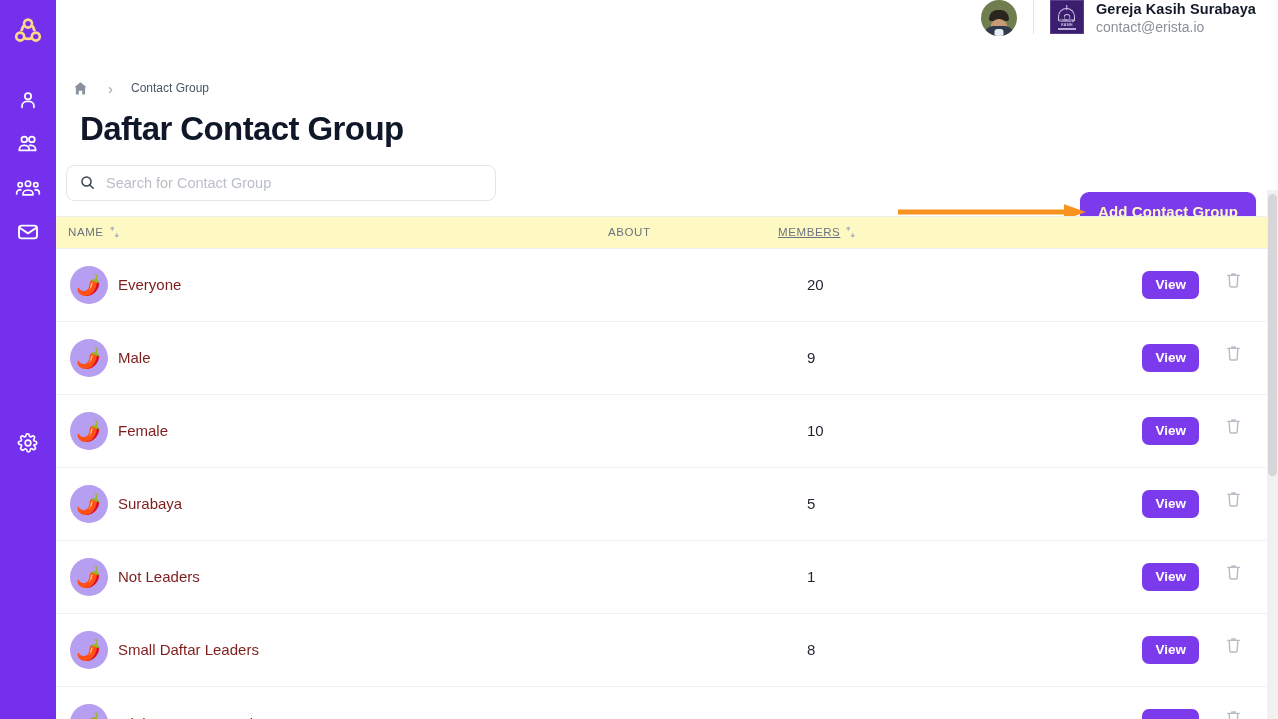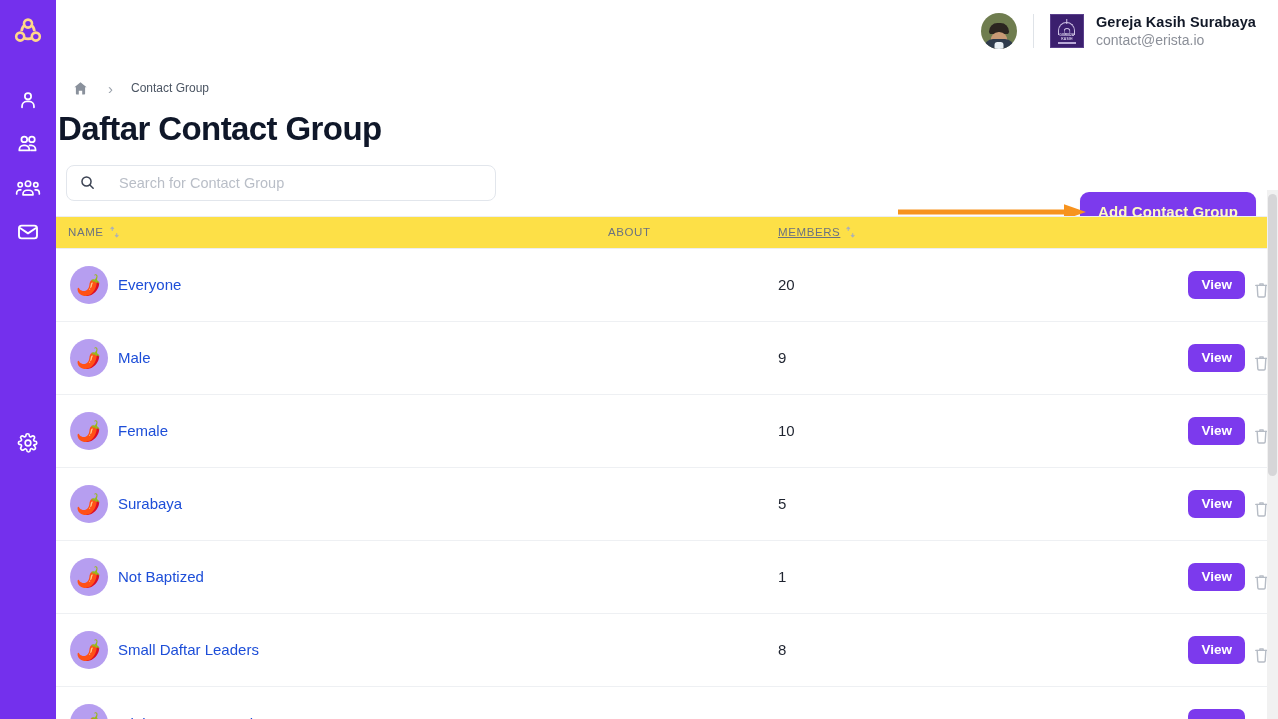--- a/index.html
+++ b/index.html
@@ -34,21 +34,21 @@
     flex: 1 1 auto;
     height: 719px;
     position: relative;
     background: #ffffff;
     overflow: hidden;
   }
 
   
   .topbar {
     height: 62px;
-    display: flex; align-items: center; justify-content: flex-end;
+    display: flex; justify-content: flex-end;
     padding-right: 22px;
     background: #fff;
   }
   .avatar-photo {
     width: 36px; height: 36px; border-radius: 50%;
     overflow: hidden; position: relative; flex: 0 0 36px;
     background: #6f7d4f;
   }
   .avatar-photo .face {
     position: absolute; left: 50%; top: 54%;
@@ -119,29 +119,29 @@
   .breadcrumb {
     display: flex; align-items: center; gap: 0;
     padding-left: 10px; margin-top: 14px; height: 24px;
   }
   .crumb-home { width: 28px; display:flex; align-items:center; justify-content:center; cursor:pointer; }
   .crumb-sep { font-size: 15px; color: #9aa1ab; padding: 0 18px 0 14px; }
   .crumb-text { font-size: 12px; color: #4b5563; cursor: pointer; }
 
   .page-title {
     font-size: 33px; font-weight: 700; color: #0f1729;
-    letter-spacing: -.6px; padding-left: 2px; margin-top: 12px;
+    letter-spacing: -.6px; padding-left: 24px; margin-top: 12px;
     line-height: 1.05;
   }
 
   .searchbox {
     margin: 18px 0 0 10px;
     width: 430px; height: 36px;
     border: 1px solid #e2e6ec; border-radius: 8px;
-    display: flex; align-items: center; gap: 23px;
+    display: flex; align-items: center; gap: 10px;
     padding: 0 12px; background: #fff;
   }
   .searchbox input {
     border: none; outline: none; flex: 1;
     font-size: 14.5px; color: #2c3340;
     font-family: "Liberation Sans", sans-serif;
     background: transparent;
   }
   .searchbox input::placeholder { color: #b9bec7; }
 
@@ -157,21 +157,21 @@
     box-shadow: 0 1px 2px rgba(0,0,0,.08);
   }
   .arrow-annot {
     position: absolute; left: 840px; top: 127px;
     width: 198px; height: 18px; pointer-events: none;
   }
 
   
   .table { margin-top: 15px; width: 100%; }
   .thead {
-    background: #fde047;
+    background: #fef9c3;
     border-top: 1px solid #eceef1;
     border-bottom: 1px solid #eceef1;
     height: 33px; display: flex; align-items: center;
     position: relative;
   }
   .th {
     font-size: 11.5px; letter-spacing: .6px; color: #6b7280;
     display: flex; align-items: center; gap: 5px; font-weight: 400;
   }
   .th-name { position: absolute; left: 12px; }
@@ -187,29 +187,29 @@
   .row:last-child { border-bottom: none; }
   .cell-avatar {
     position: absolute; left: 14px;
     width: 38px; height: 38px; border-radius: 50%;
     background: #b69ef0;
     display: flex; align-items: center; justify-content: center;
     font-size: 20px; line-height: 1;
   }
   .cell-name {
     position: absolute; left: 62px;
-    font-size: 15px; color: #1d4ed8;
+    font-size: 15px; color: #7f1d1d;
   }
   .cell-members {
-    position: absolute; left: 722px;
+    position: absolute; left: 751px;
     font-size: 15px; color: #1f2430;
   }
   .cell-actions {
-    position: absolute; right: 8px;
-    display: flex; align-items: flex-end; gap: 8px;
+    position: absolute; right: 36px;
+    display: flex; align-items: flex-start; gap: 26px;
   }
   .view-btn {
     background: #7c3aed; color: #fff; border: none;
     border-radius: 7px; height: 28px; padding: 0 13px;
     font-size: 13.5px; font-weight: 700; cursor: pointer;
     font-family: "Liberation Sans", sans-serif;
   }
   .trash-btn {
     background: none; border: none; cursor: pointer;
     display: flex; align-items: center; padding: 0;
@@ -440,21 +440,21 @@
                     <path d="M8 5.4V3.6h4v1.8"></path>
                     <path d="M4.7 5.4 5.5 18.2a1.4 1.4 0 0 0 1.4 1.3h6.2a1.4 1.4 0 0 0 1.4-1.3l.8-12.8"></path>
                   </svg>
                 </button>
               </div>
             </div>
             <div class="row">
               <div class="cell-avatar">
                 <span>🌶️</span>
               </div>
-              <div class="cell-name">Not Baptized</div>
+              <div class="cell-name">Not Leaders</div>
               <div class="cell-members">1</div>
               <div class="cell-actions">
                 <button class="view-btn">View</button>
                 <button class="trash-btn">
                   <svg width="17" height="18" viewBox="0 0 20 22" fill="none" stroke="#b6bcc5" stroke-width="1.7" stroke-linecap="round" stroke-linejoin="round">
                     <path d="M3 5.4h14"></path>
                     <path d="M8 5.4V3.6h4v1.8"></path>
                     <path d="M4.7 5.4 5.5 18.2a1.4 1.4 0 0 0 1.4 1.3h6.2a1.4 1.4 0 0 0 1.4-1.3l.8-12.8"></path>
                   </svg>
                 </button>

